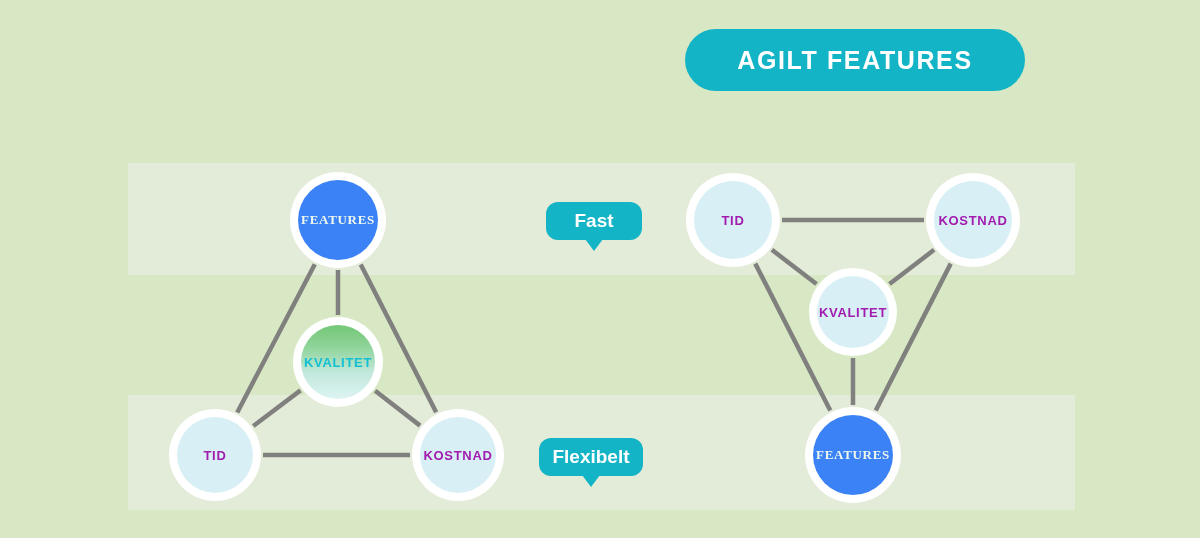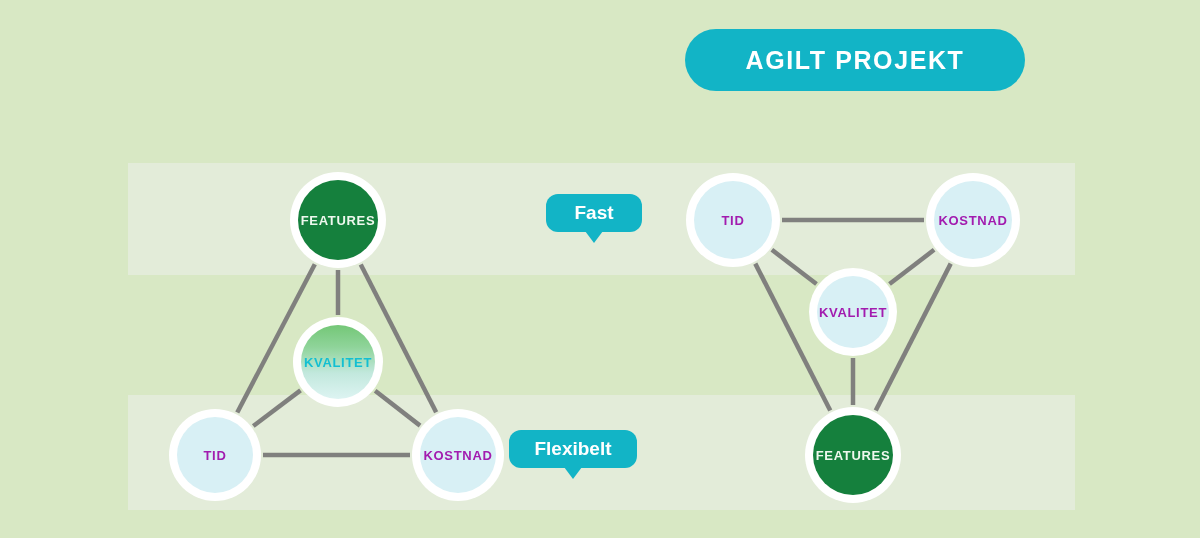--- a/index.html
+++ b/index.html
@@ -79,22 +79,23 @@
     align-items: center;
     justify-content: center;
     width: calc(100% - 16px);
     height: calc(100% - 16px);
     font-size: 13px;
     font-weight: bold;
     letter-spacing: 0.7px;
     white-space: nowrap;
   }
   .disc.green {
-    background: #15803d;
+    background: #3b82f6;
     color: #eef8ee;
+    font-family: Liberation Serif, serif;
   }
   .disc.blue {
     background: #d8f0f5;
     color: #a21caf;
   }
   .disc.grad {
     background: linear-gradient(to bottom, #74c777 0%, #8fd49a 30%, #c2e8dd 65%, #ddf4f2 100%);
     color: #13bfd2;
   }
 
@@ -104,45 +105,46 @@
     background: #12b4c6;
     border-radius: 12px;
     display: flex;
     align-items: center;
     justify-content: center;
     color: #ffffff;
     font-size: 19px;
     font-weight: bold;
     height: 38px;
     white-space: nowrap;
+    margin-top: 8px;
   }
   .bubble::after {
     content: "";
     position: absolute;
     bottom: -11px;
     left: 50%;
     margin-left: -9px;
     width: 0;
     height: 0;
     border-left: 9px solid transparent;
     border-right: 9px solid transparent;
     border-top: 12px solid #12b4c6;
   }
   .bubble.fast { left: 546px; top: 194px; width: 96px; }
-  .bubble.flex { left: 509px; top: 430px; width: 128px; }
+  .bubble.flex { left: 539px; top: 430px; width: 104px; }
 </style>
 </head>
 <body>
 
 <div id="stage">
 
   <div class="band top"></div>
   <div class="band bottom"></div>
 
-  <div class="pill right">AGILT PROJEKT</div>
+  <div class="pill right">AGILT FEATURES</div>
 
   <svg id="links">
       <line x1="314.81373909094617" y1="264.2989537693305" x2="237.2588104726917" y2="412.4730043814427"></line>
       <line x1="360.73885782743343" y1="264.5302632453904" x2="436.17069648566394" y2="412.2509472844252"></line>
       <line x1="338" y1="270" x2="338" y2="315"></line>
       <line x1="300.5100114297466" y1="390.34608891897204" x2="253.28764790153537" y2="426.0508028061562"></line>
       <line x1="375.14950745223643" y1="390.79086827548326" x2="420.0600774955883" y2="425.59656005908096"></line>
       <line x1="263" y1="455" x2="410" y2="455"></line>
       <line x1="782" y1="220" x2="924" y2="220"></line>
       <line x1="771.8867117033038" y1="249.81314563919963" x2="816.4941073805719" y2="284.01214899177177"></line>

